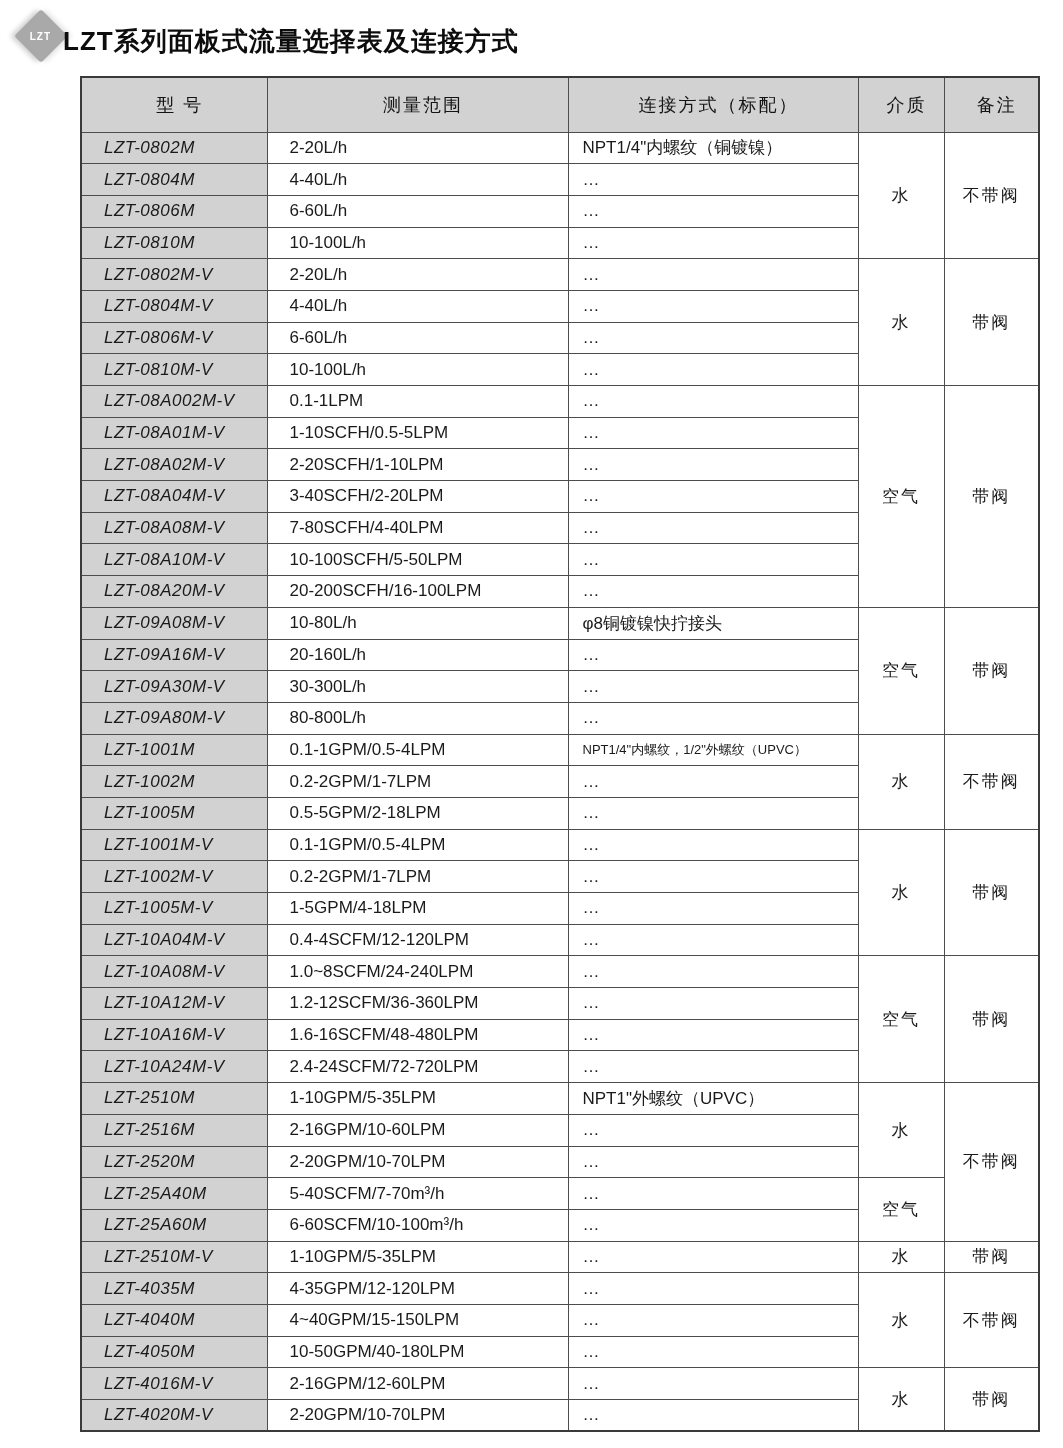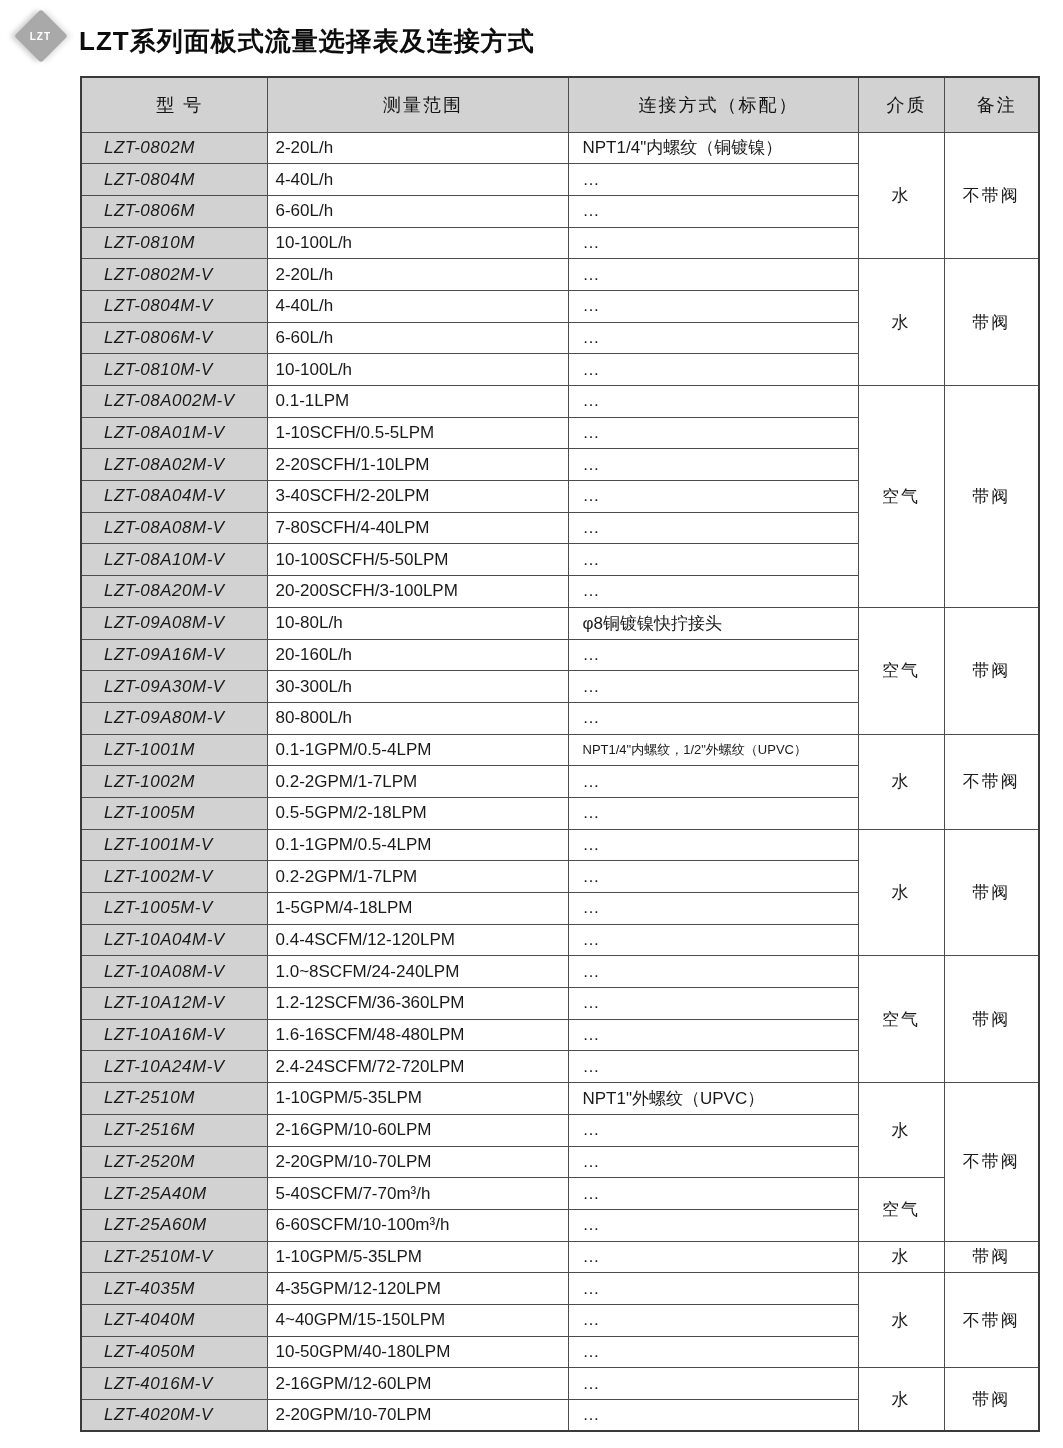--- a/index.html
+++ b/index.html
@@ -18,21 +18,21 @@
     transform: rotate(45deg);
     border-radius: 3px;
     box-shadow: -3px 3px 5px rgba(0,0,0,0.18), 3px -3px 5px rgba(0,0,0,0.10);
     display: flex; align-items: center; justify-content: center;
   }
   .badge span {
     transform: rotate(-45deg);
     color: #ffffff; font-size: 10px; font-weight: bold; letter-spacing: 1px;
   }
   .page-title {
-    position: absolute; left: 79px; top: 24px;
+    position: absolute; left: 63px; top: 24px;
     font-size: 26px; font-weight: bold; color: #0d0d0d;
     letter-spacing: 1px; white-space: nowrap;
   }
   
   table.spec {
     position: absolute; left: 80px; top: 76px;
     width: 958px;
     border-collapse: collapse;
     table-layout: fixed;
     border: 2px solid #3a3a3a;
@@ -55,21 +55,21 @@
     height: 31.7px;
     font-size: 17px;
     vertical-align: middle;
   }
   td.model {
     background: #d2d2d2;
     padding-left: 22px;
     letter-spacing: 0.5px;
     font-style: italic;
   }
-  td.range { padding-left: 8px; }
+  td.range { padding-left: 22px; }
   td.conn  { padding-left: 14px; font-size: 16px; }
   td.conn.small { font-size: 13px; letter-spacing: 0; }
   td.center {
     text-align: center;
     letter-spacing: 2px;
     font-size: 17px;
   }
 </style>
 </head>
 <body>
@@ -169,21 +169,21 @@
         <td class="range">7-80SCFH/4-40LPM</td>
         <td class="conn">…</td>
       </tr>
       <tr>
         <td class="model">LZT-08A10M-V</td>
         <td class="range">10-100SCFH/5-50LPM</td>
         <td class="conn">…</td>
       </tr>
       <tr>
         <td class="model">LZT-08A20M-V</td>
-        <td class="range">20-200SCFH/3-100LPM</td>
+        <td class="range">20-200SCFH/16-100LPM</td>
         <td class="conn">…</td>
       </tr>
       <tr>
         <td class="model">LZT-09A08M-V</td>
         <td class="range">10-80L/h</td>
         <td class="conn">φ8铜镀镍快拧接头</td>
         <td class="center" rowspan="4">空气</td>
         <td class="center" rowspan="4">带阀</td>
       </tr>
       <tr>

